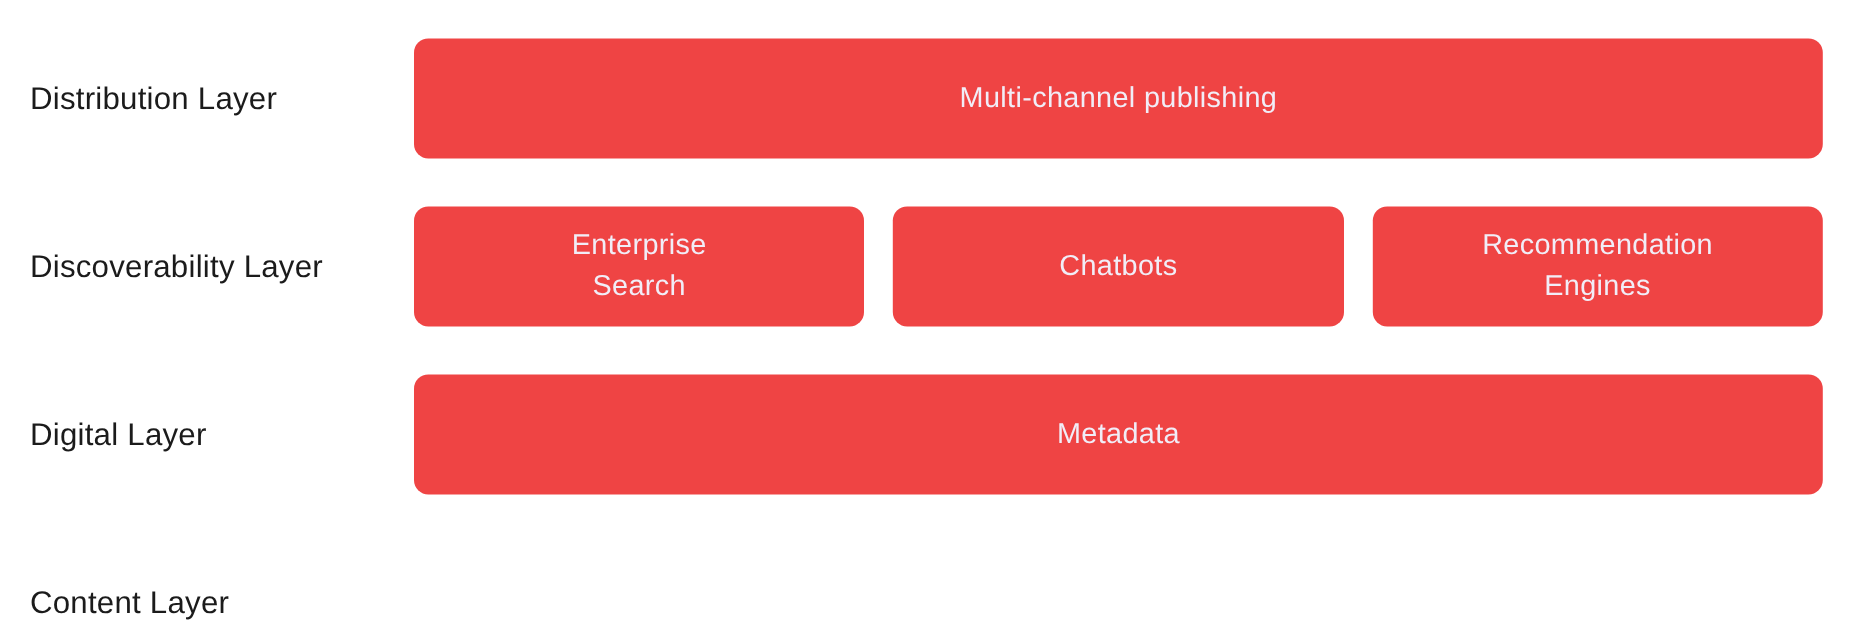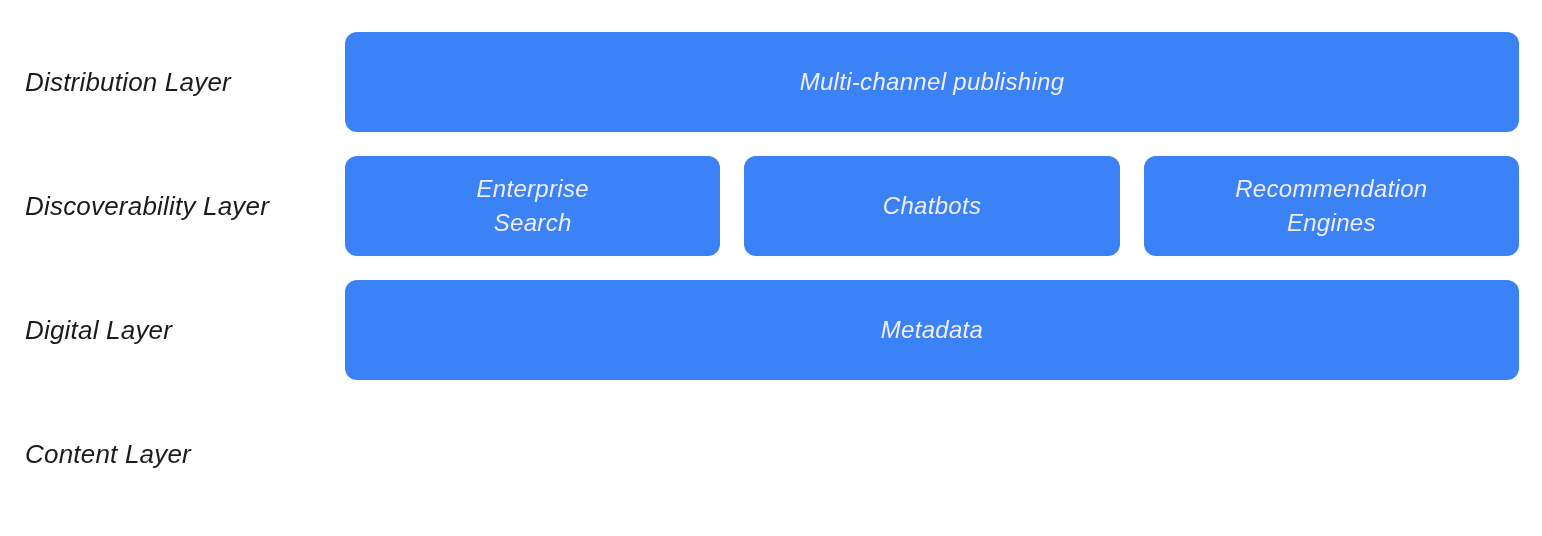--- a/index.html
+++ b/index.html
@@ -10,39 +10,38 @@
   .diagram {
     position: relative;
     width: 1542px;
     height: 536px;
     background: #ffffff;
     box-sizing: border-box;
     padding: 32px 23px 32px 25px;
     display: grid;
     grid-template-columns: 320px 1fr;
     grid-template-rows: repeat(4, 100px);
-    row-gap: 24px;
+    row-gap: 40px;
     font-family: "Liberation Sans", sans-serif;
-    font-style: italic;
   }
   .layer-label {
     display: flex;
     align-items: center;
     font-size: 26px;
     font-weight: 500;
     letter-spacing: 0.2px;
     color: #1b1b1b;
   }
   .boxes {
     display: flex;
     gap: 24px;
   }
   .box {
     flex: 1;
-    background: #3b82f6;
+    background: #ef4444;
     border-radius: 12px;
     display: flex;
     align-items: center;
     justify-content: center;
     text-align: center;
     color: #f1edf7;
     font-size: 24px;
     line-height: 34px;
     letter-spacing: 0.3px;
     white-space: pre-line;

